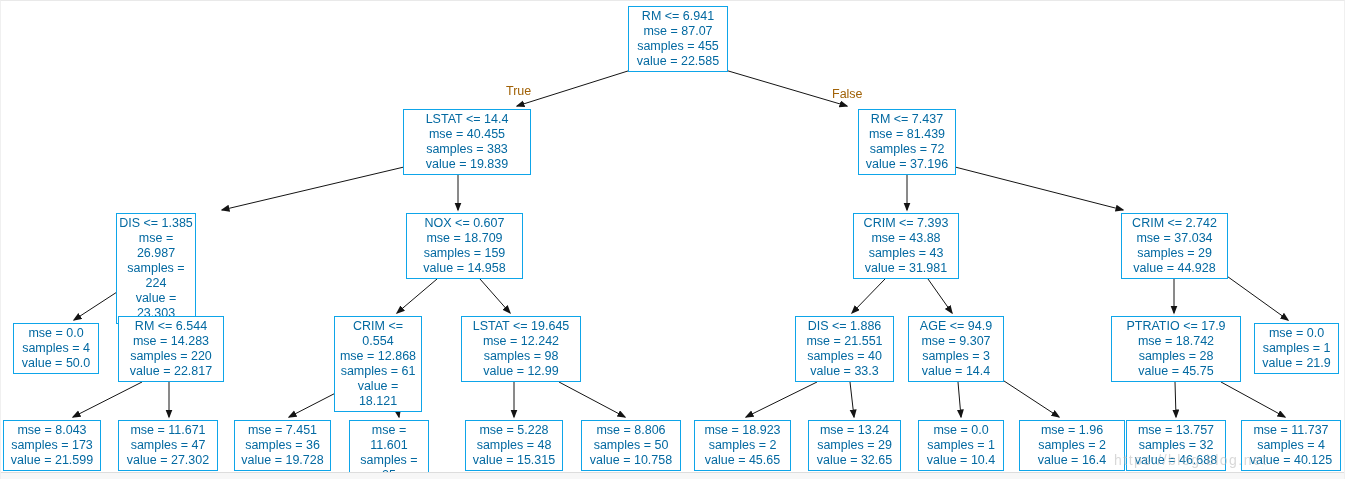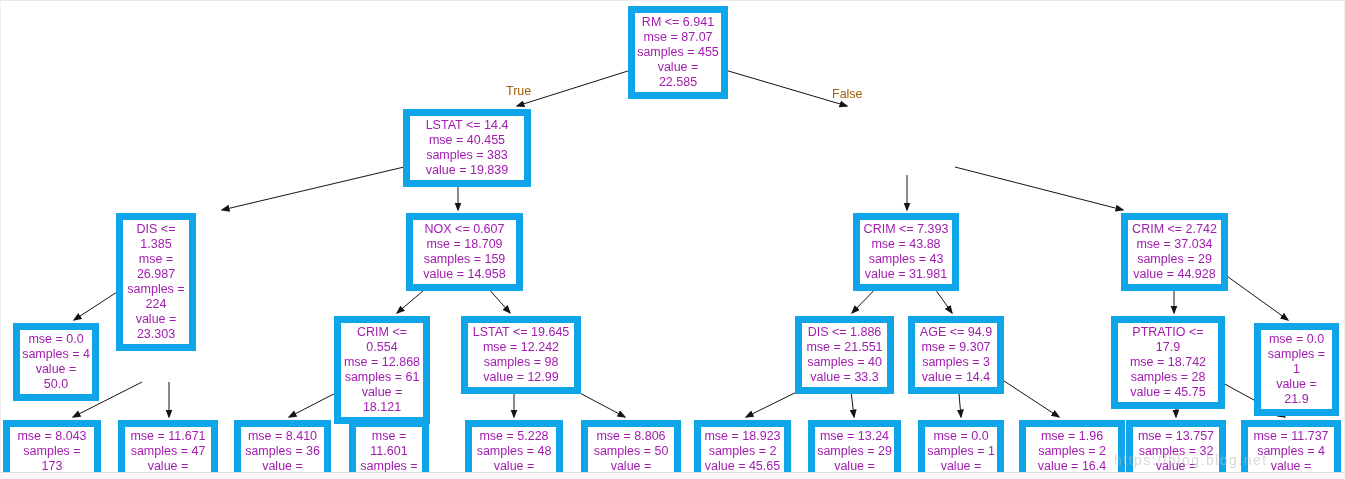--- a/index.html
+++ b/index.html
@@ -5,21 +5,21 @@
   html,body{margin:0;padding:0;background:#fff;}
   .canvas{
     position:relative;width:1345px;height:479px;background:#ffffff;
     font-family:"Liberation Sans", sans-serif;overflow:hidden;
     border-top:1px solid #e9e9e9;border-left:1px solid #f0f0f0;border-right:1px solid #f0f0f0;
     box-sizing:border-box;
   }
   .edges{position:absolute;left:0;top:0;width:1345px;height:479px;}
   .node{
     position:absolute;box-sizing:border-box;background:#ffffff;
-    border:7px solid #0ea5e9;color:#a21caf;
+    border:1px solid #0ea5e9;color:#0369a1;
     font-size:12.5px;line-height:15px;padding:2px 2px;
     text-align:center;white-space:pre-line;
   }
   .edge-label{
     position:absolute;color:#a16207;font-size:12.5px;line-height:14px;
   }
   .watermark{
     position:absolute;left:1113px;top:451px;width:232px;
     color:#b9b9b9;opacity:.55;font-size:14px;letter-spacing:1.5px;
     white-space:nowrap;overflow:hidden;pointer-events:none;
@@ -74,69 +74,77 @@
   <div class="edge-label" style="left:831px;top:86px">False</div>
 
   <div class="node" style="left:627px;top:5px;width:100px">RM &lt;= 6.941
 mse = 87.07
 samples = 455
 value = 22.585</div>
   <div class="node" style="left:402px;top:108px;width:128px">LSTAT &lt;= 14.4
 mse = 40.455
 samples = 383
 value = 19.839</div>
+  <div class="node" style="left:857px;top:108px;width:98px">RM &lt;= 7.437
+mse = 81.439
+samples = 72
+value = 37.196</div>
   <div class="node" style="left:115px;top:212px;width:80px">DIS &lt;= 1.385
 mse = 26.987
 samples = 224
 value = 23.303</div>
   <div class="node" style="left:405px;top:212px;width:117px">NOX &lt;= 0.607
 mse = 18.709
 samples = 159
 value = 14.958</div>
   <div class="node" style="left:852px;top:212px;width:106px">CRIM &lt;= 7.393
 mse = 43.88
 samples = 43
 value = 31.981</div>
   <div class="node" style="left:1120px;top:212px;width:107px">CRIM &lt;= 2.742
 mse = 37.034
 samples = 29
 value = 44.928</div>
   <div class="node" style="left:12px;top:322px;width:86px">mse = 0.0
 samples = 4
 value = 50.0</div>
-  <div class="node" style="left:333px;top:315px;width:96px">CRIM &lt;= 0.554
+  <div class="node" style="left:117px;top:315px;width:106px">RM &lt;= 6.544
+mse = 14.283
+samples = 220
+value = 22.817</div>
+  <div class="node" style="left:333px;top:315px;width:88px">CRIM &lt;= 0.554
 mse = 12.868
 samples = 61
 value = 18.121</div>
   <div class="node" style="left:460px;top:315px;width:120px">LSTAT &lt;= 19.645
 mse = 12.242
 samples = 98
 value = 12.99</div>
   <div class="node" style="left:794px;top:315px;width:99px">DIS &lt;= 1.886
 mse = 21.551
 samples = 40
 value = 33.3</div>
   <div class="node" style="left:907px;top:315px;width:96px">AGE &lt;= 94.9
 mse = 9.307
 samples = 3
 value = 14.4</div>
-  <div class="node" style="left:1110px;top:315px;width:114px">PTRATIO &lt;= 17.9
+  <div class="node" style="left:1110px;top:315px;width:130px">PTRATIO &lt;= 17.9
 mse = 18.742
 samples = 28
 value = 45.75</div>
   <div class="node" style="left:1253px;top:322px;width:85px">mse = 0.0
 samples = 1
 value = 21.9</div>
   <div class="node" style="left:2px;top:419px;width:98px">mse = 8.043
 samples = 173
 value = 21.599</div>
   <div class="node" style="left:117px;top:419px;width:100px">mse = 11.671
 samples = 47
 value = 27.302</div>
-  <div class="node" style="left:233px;top:419px;width:97px">mse = 8.410
+  <div class="node" style="left:233px;top:419px;width:97px">mse = 7.451
 samples = 36
 value = 19.728</div>
   <div class="node" style="left:348px;top:419px;width:80px">mse = 11.601
 samples = 25
 value = 15.808</div>
   <div class="node" style="left:464px;top:419px;width:98px">mse = 5.228
 samples = 48
 value = 15.315</div>
   <div class="node" style="left:580px;top:419px;width:100px">mse = 8.806
 samples = 50

